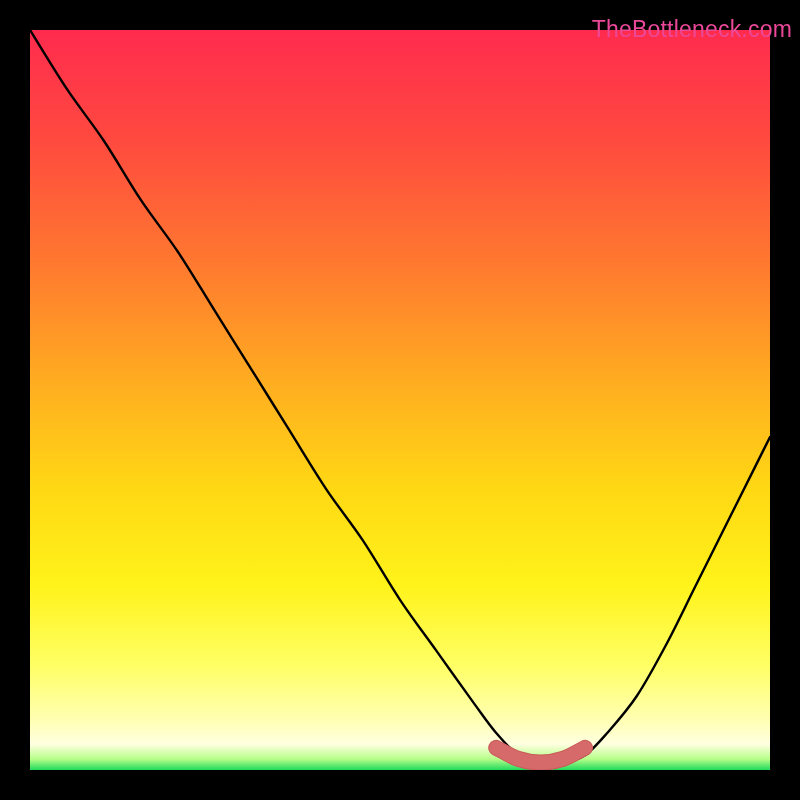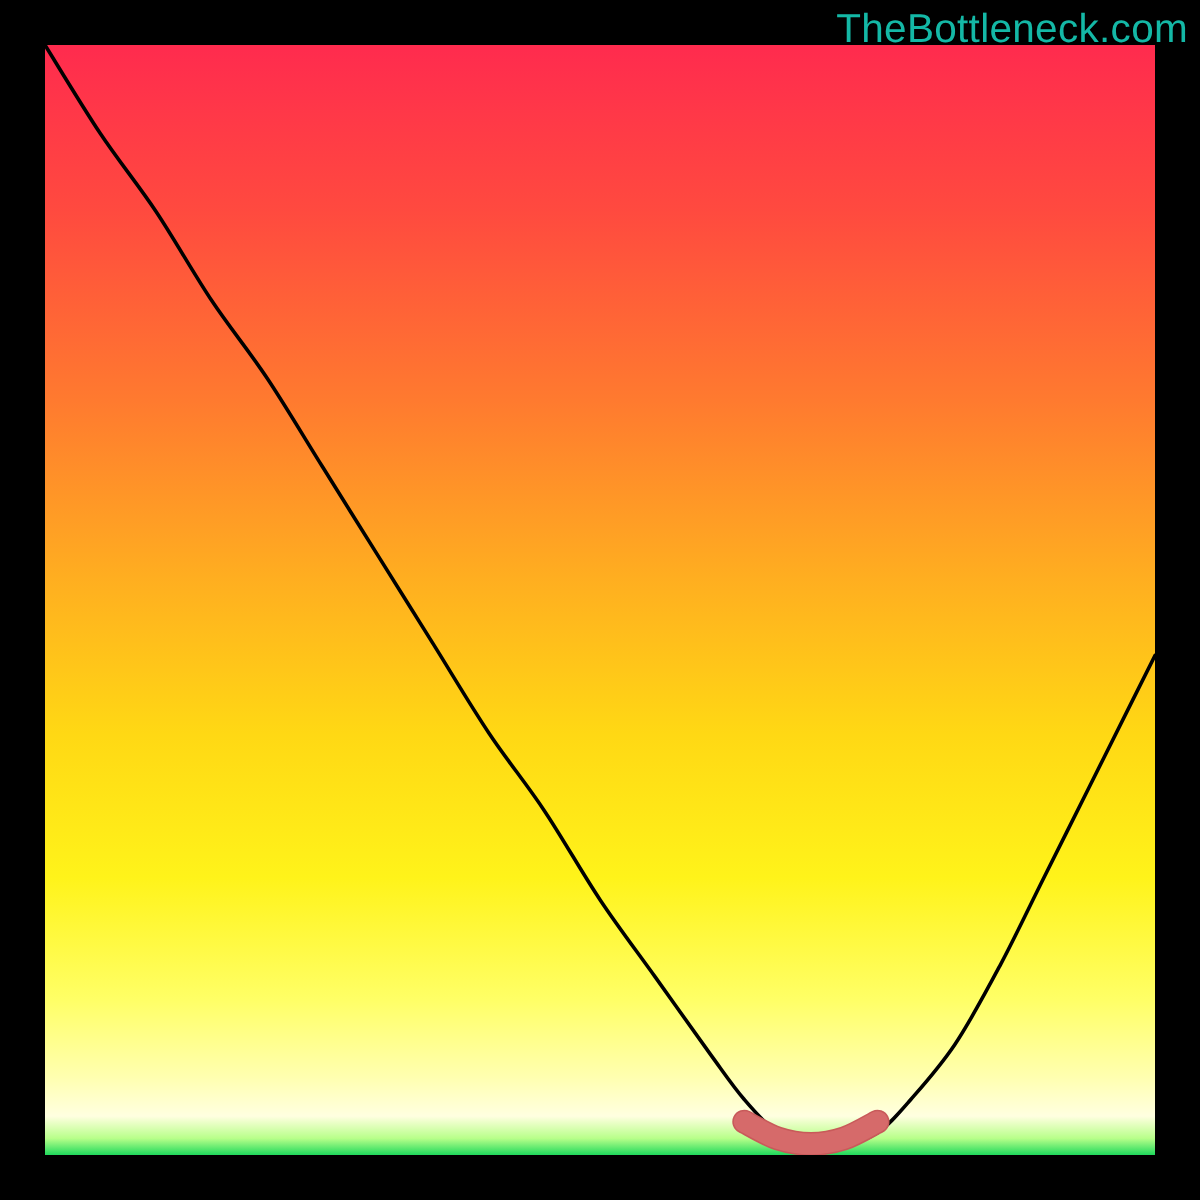--- a/index.html
+++ b/index.html
@@ -24,24 +24,24 @@
     width: 740px;
     height: 740px;
     overflow: hidden;
   }
   .gradient-bg {
     position: absolute;
     inset: 0;
   }
   .watermark {
     position: absolute;
-    top: 4px;
+    top: 16px;
     right: 8px;
-    color: #14b8a6;
-    font-size: 27px;
+    color: #ec4899;
+    font-size: 23px;
     font-weight: 500;
     letter-spacing: 0.2px;
   }
   svg.overlay {
     position: absolute;
     inset: 0;
   }
 </style>
 </head>
 <body>

